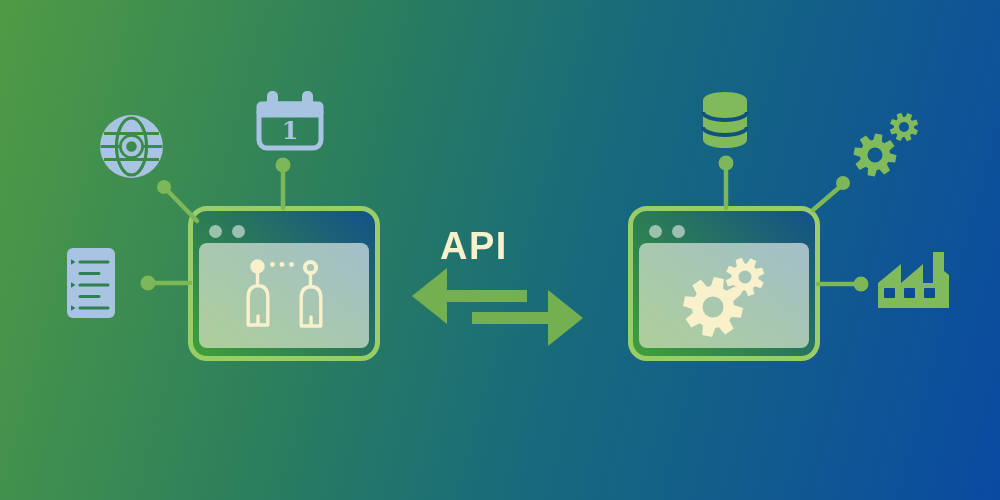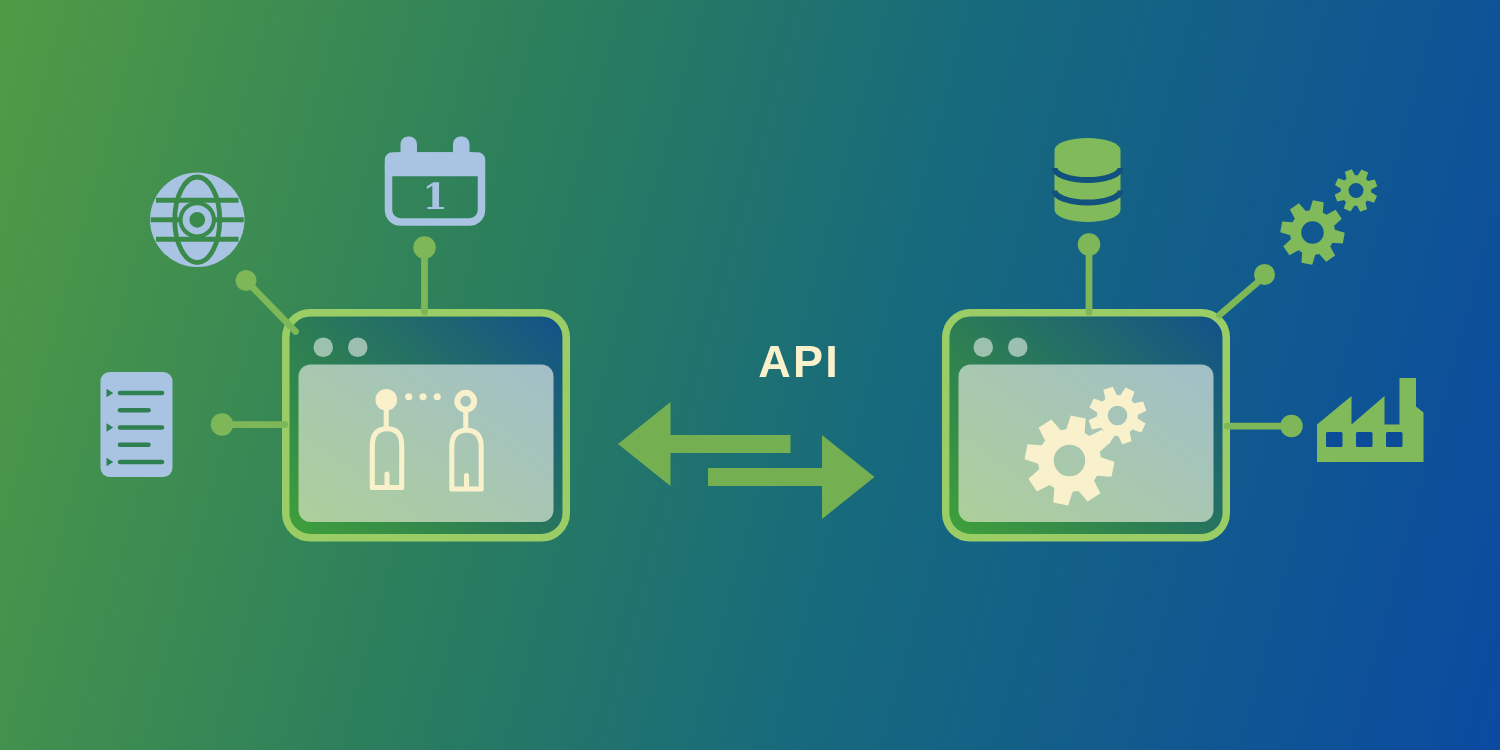--- a/index.html
+++ b/index.html
@@ -20,22 +20,22 @@
     background:rgba(226,236,229,0.62);
   }
   .header-dot.d1{left:16px;}
   .header-dot.d2{left:39px;}
   .pane{
     position:absolute;left:6px;top:32px;width:170px;height:105px;border-radius:8px;
     background:linear-gradient(35deg,#adcf9a 0%,#a2bfc9 100%);
   }
   .overlay{position:absolute;left:0;top:0;width:1000px;height:500px;}
   .api-label{
-    position:absolute;left:440px;top:225px;width:120px;text-align:right;
-    font-size:30px;font-weight:bold;letter-spacing:1.5px;color:#f8f1cc;
+    position:absolute;left:440px;top:225px;width:120px;text-align:left;
+    font-size:38px;font-weight:bold;letter-spacing:1.5px;color:#f8f1cc;
   }
 </style>
 </head>
 <body>
 
 <div class="stage">
 
   <div class="window left">
     <div class="header-dot d1"></div>
     <div class="header-dot d2"></div>

